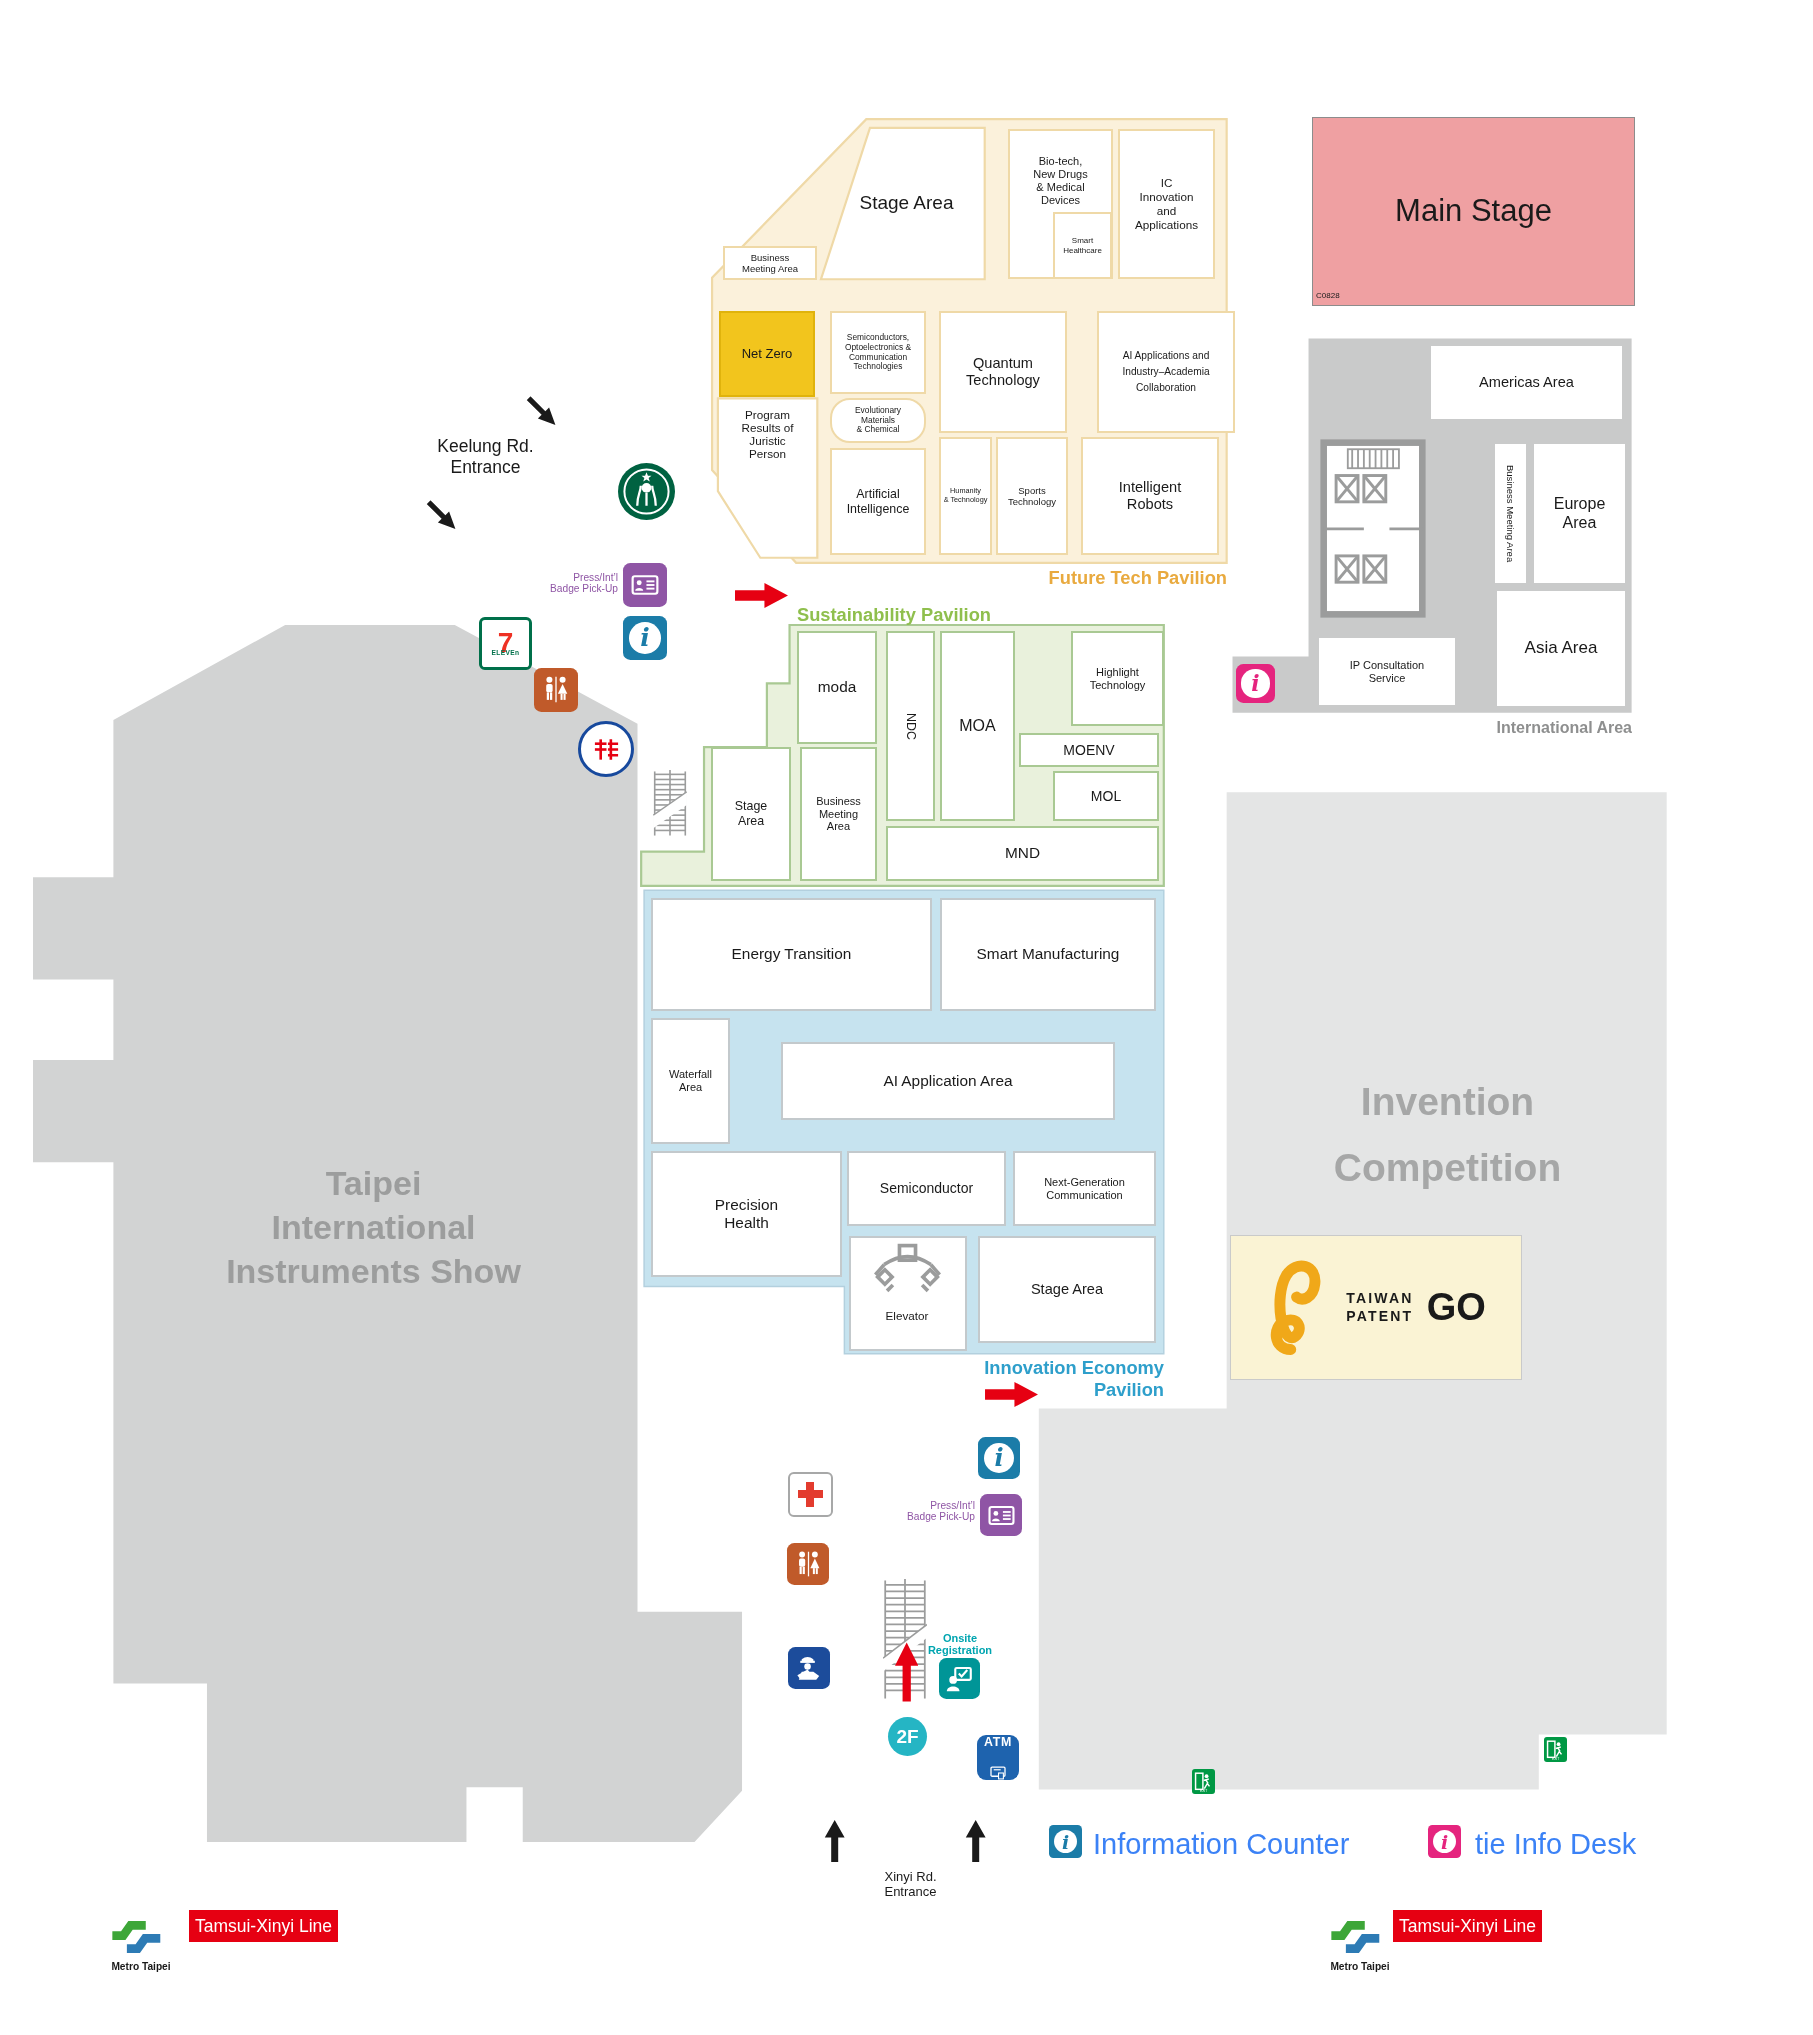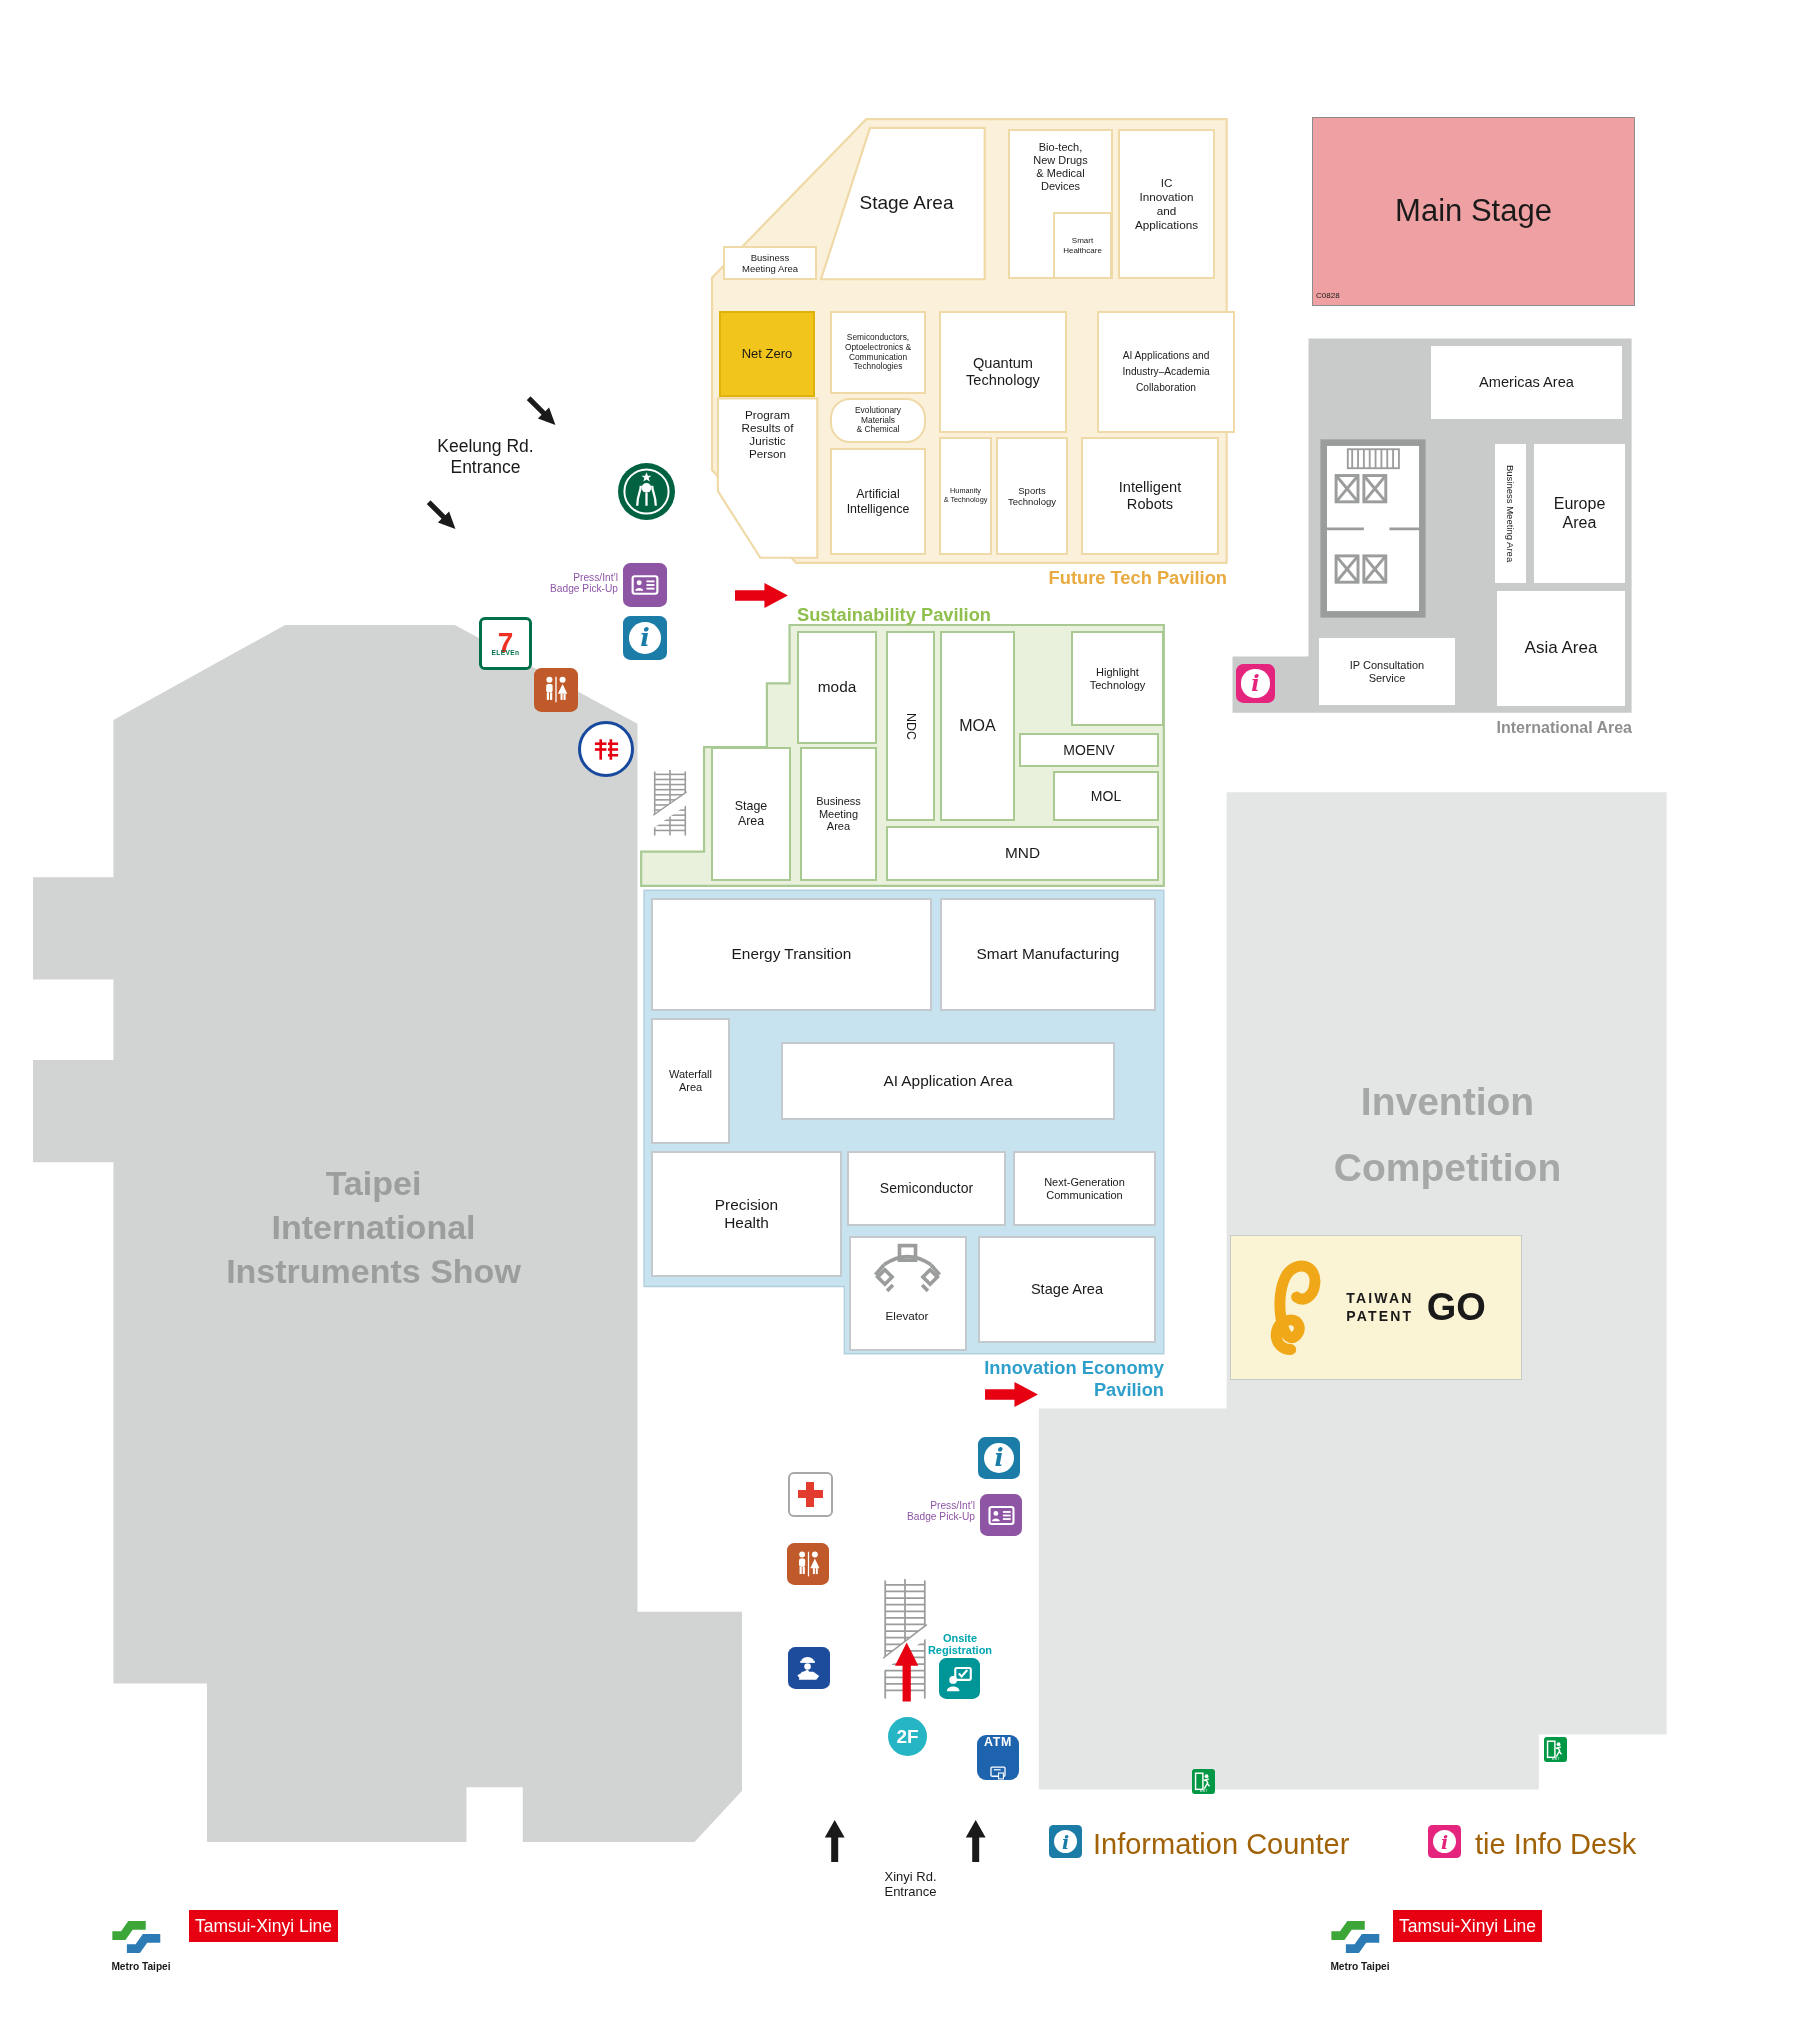--- a/index.html
+++ b/index.html
@@ -19,21 +19,21 @@
   .vert{writing-mode:vertical-rl;}
   .icon{position:absolute;z-index:4;display:flex;align-items:center;justify-content:center;}
   .rsq{border-radius:7.3px;}
   .infoi{background:#fff;border-radius:50%;width:72%;height:72%;display:flex;align-items:center;
          justify-content:center;font-family:"DejaVu Serif",serif;font-style:italic;font-weight:bold;}
   .cross-v{position:absolute;background:#E33B2E;width:8px;height:25px;left:16px;top:8px;}
   .cross-h{position:absolute;background:#E33B2E;width:25px;height:8px;left:8px;top:16px;}
   .arrow-r{position:absolute;z-index:5;}
   .tam{position:absolute;background:#E60012;color:#fff;display:flex;align-items:center;
        justify-content:center;font-size:17.5px;z-index:4;}
-  .legtxt{position:absolute;font-size:29px;color:#a16207;z-index:4;}
+  .legtxt{position:absolute;font-size:29px;color:#3b82f6;z-index:4;}
 </style>
 </head>
 <body>
 
 <div id="map">
 
   <svg class="bgsvg" width="1813" height="2035" viewBox="0 0 2480 2784">
 
     <polygon points="390,855 622,855 872,990 872,2205 1015,2205 1015,2450 950,2520 715,2520 715,2445 638,2445 638,2520 283,2520 283,2303 155,2303 155,1590 45,1590 45,1450 155,1450 155,1340 45,1340 45,1200 155,1200 155,985" fill="#D2D3D3"></polygon>
 
@@ -48,21 +48,21 @@
     <polygon points="982,545 1118,545 1118,763 1040,763 982,672" fill="#fff" stroke="#EFD9A7" stroke-width="3"></polygon>
 
     <polygon points="1080,855 1592,855 1592,1212 877,1212 877,1165 963,1165 963,1022 1049,1022 1049,935 1080,935" fill="#E9F1DC" stroke="#A9C993" stroke-width="3"></polygon>
 
     <polygon points="881,1218 1592,1218 1592,1852 1155,1852 1155,1760 881,1760" fill="#C6E3EF" stroke="#B3D0DE" stroke-width="2"></polygon>
   </svg>
 
   <div class="txt pre" style="left:837px;top:192px;width:139px;font-size:19px;text-align:center;">Stage Area</div>
   <div class="box ft pre" style="left:723px;top:246px;width:94px;height:34px;font-size:9.5px;">Business
 Meeting Area</div>
-  <div class="box ft pre" style="left:1008px;top:129px;width:105px;height:150px;font-size:11px;align-items:flex-start;padding-top:10px;">Bio-tech,
+  <div class="box ft pre" style="left:1008px;top:129px;width:105px;height:150px;font-size:11px;align-items:flex-start;padding-top:24px;">Bio-tech,
 New Drugs
 &amp; Medical
 Devices</div>
   <div class="box ft pre" style="left:1053px;top:212px;width:59px;height:67px;font-size:8px;z-index:3;">Smart
 Healthcare</div>
   <div class="box ft pre" style="left:1118px;top:129px;width:97px;height:150px;font-size:11.7px;">IC
 Innovation
 and
 Applications</div>
   <div class="box pre" style="left:719px;top:311px;width:96px;height:86px;font-size:13px;background:#F2C51D;border:2.2px solid #E0B30C;">Net Zero</div>

